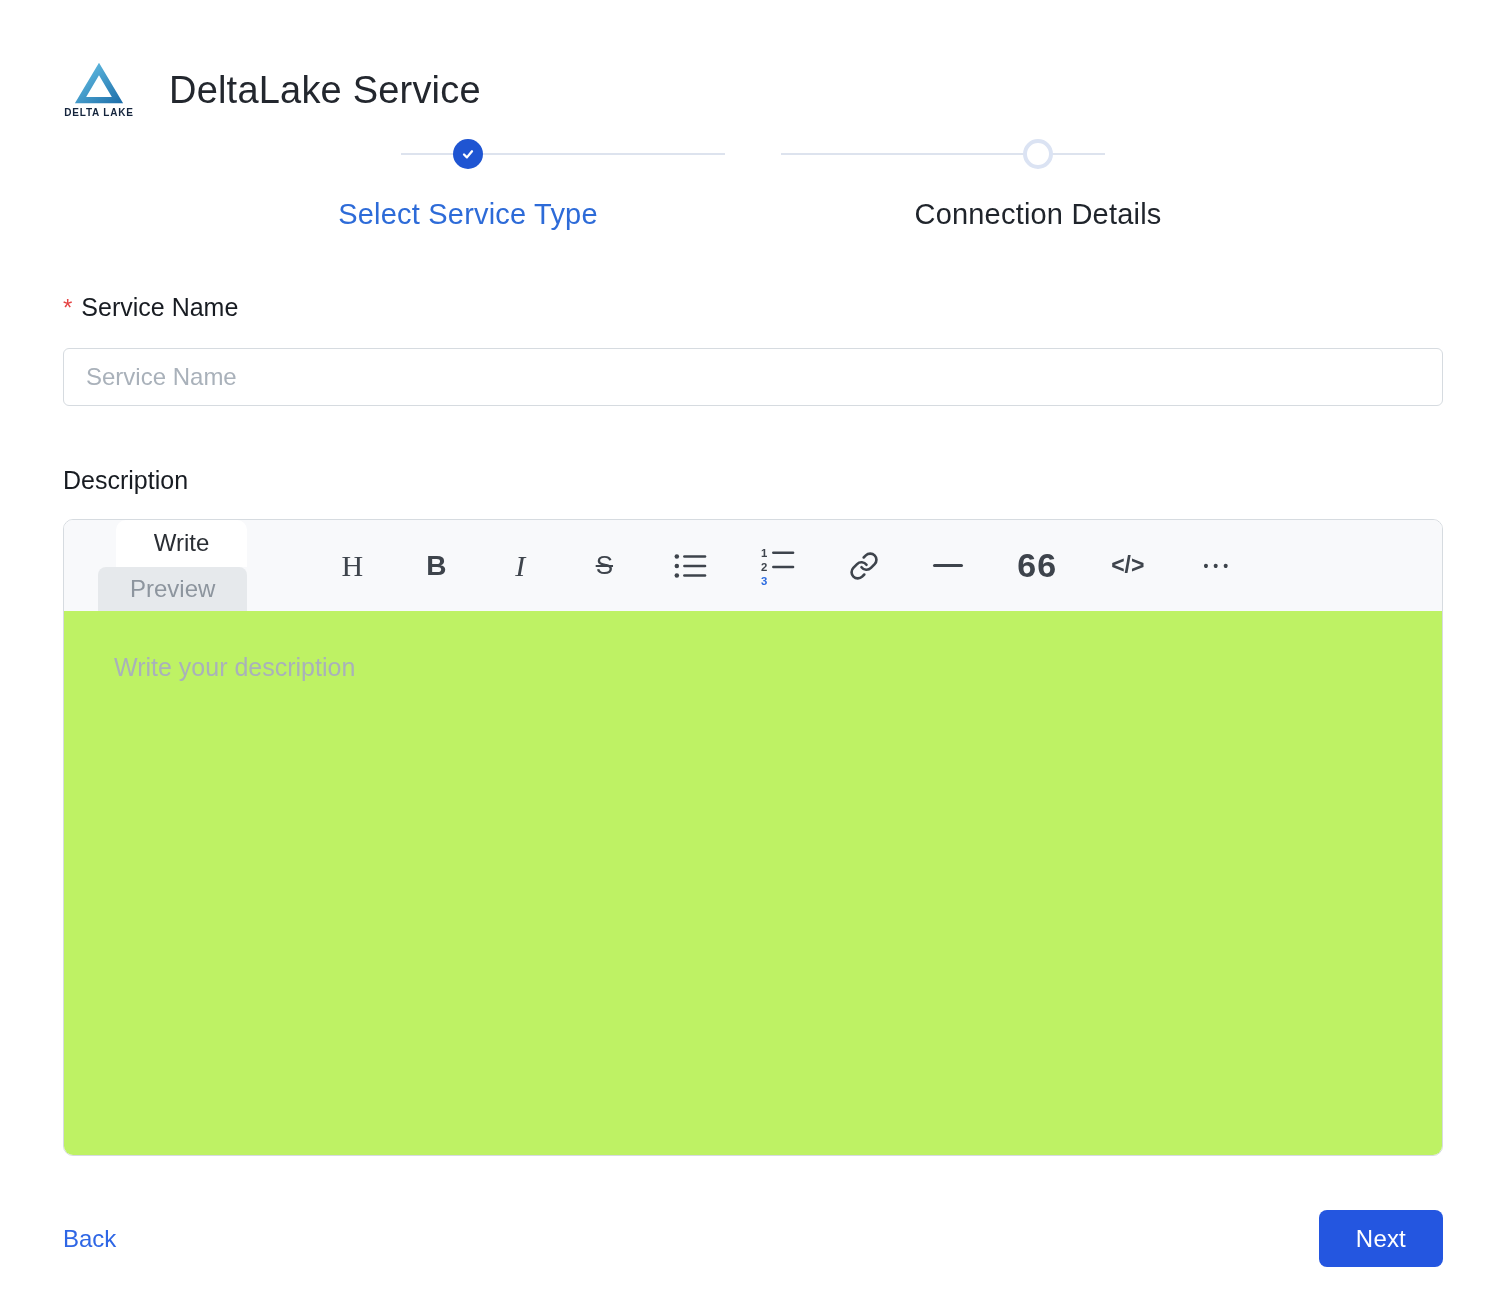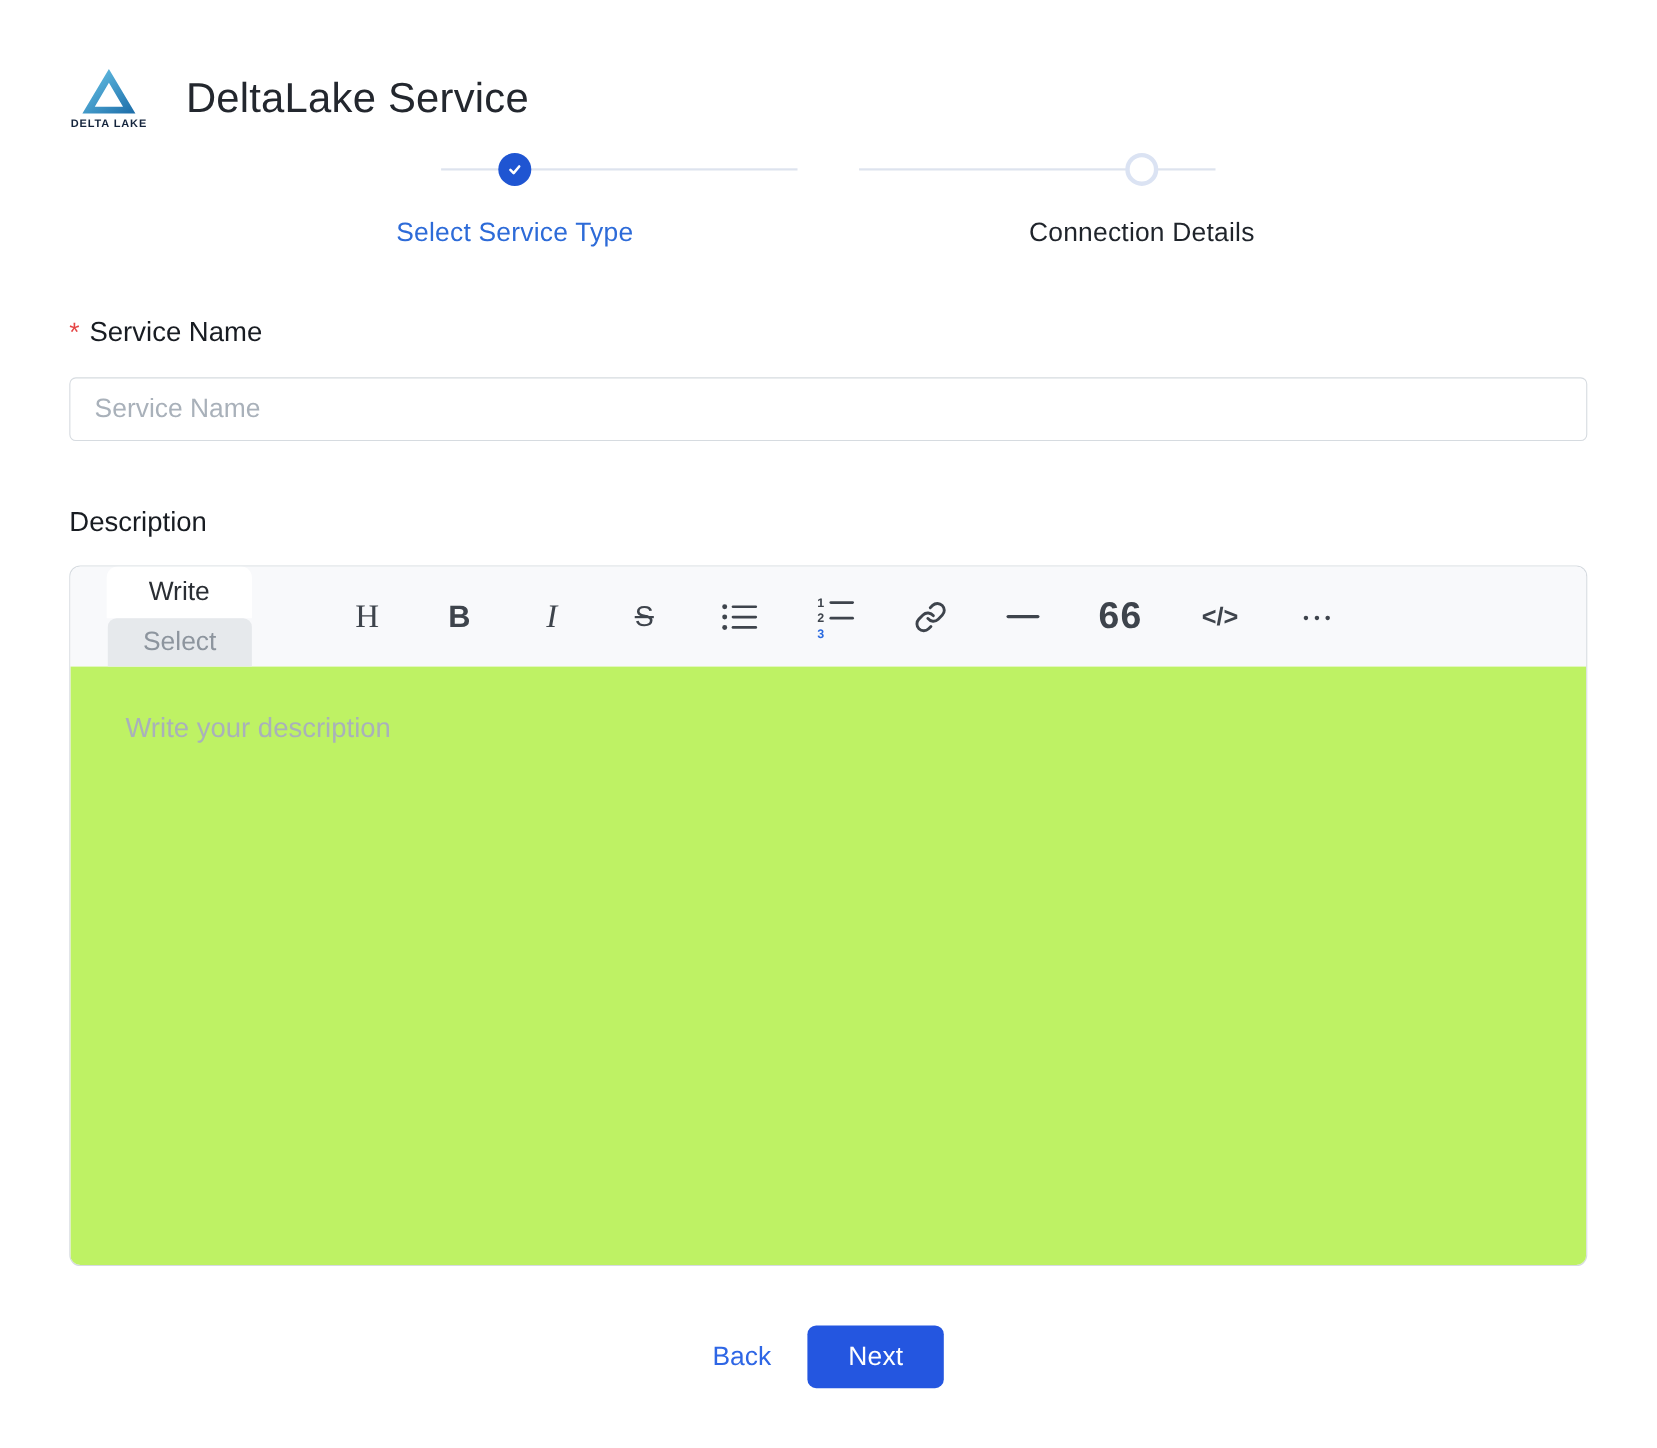--- a/index.html
+++ b/index.html
@@ -24,21 +24,21 @@
   .stepper { width: 1140px; margin: 16px auto 0; position: relative; display: flex; }
   .connector { position: absolute; top: 17px; height: 2px; background: #dde3ee; z-index: 0; }
   .connector-1 { left: calc(16.667% + 28px); width: calc(33.333% - 56px); }
   .connector-2 { left: calc(50% + 28px);     width: calc(33.333% - 56px); }
   .step { flex: 1; display: flex; flex-direction: column; align-items: center; position: relative; z-index: 1; }
   .circle-wrap { height: 36px; display: flex; align-items: center; }
   .circle { display: flex; align-items: center; justify-content: center; border-radius: 50%; background: #fff; }
   .step.completed .circle { width: 30px; height: 30px; background: #1f55d2; }
   .step.active    .circle { width: 36px; height: 36px; border: 5px solid #1f55d2; }
   .step.pending   .circle { width: 30px; height: 30px; border: 4px solid #dbe3f3; }
-  .step-label { margin-top: 26px; font-size: 24px; letter-spacing: 0.2px; }
+  .step-label { margin-top: 26px; font-size: 29px; letter-spacing: 0.2px; }
   .step.completed .step-label, .step.active .step-label { color: #2d6bd8; }
   .step.pending .step-label { color: #1f242b; }
 
   
   .field-label { font-size: 25px; color: #181c22; display: flex; align-items: baseline; }
   .label-service { margin-top: 62px; }
   .label-description { margin-top: 60px; }
   .required { color: #e54545; margin-right: 9px; font-size: 24px; }
   .text-input {
     margin-top: 26px; width: 100%; height: 58px;
@@ -68,21 +68,21 @@
   .icon svg { display: block; }
 
   .editor-body { background: #bef264; height: 544px; text-decoration: underline; }
   .editor-input {
     width: 100%; height: 100%; border: none; resize: none; outline: none;
     padding: 42px 50px; font-size: 25px; color: #30343a;
     font-family: "Liberation Sans", sans-serif; background: transparent;
   }
 
   
-  .footer { display: flex; justify-content: center; align-items: center; gap: 33px; margin-top: 54px; }
+  .footer { display: flex; justify-content: space-between; align-items: center; gap: 33px; margin-top: 54px; }
   .back-link { color: #2e66e5; font-size: 24px; cursor: pointer; background: none; border: none; font-family: inherit; }
   .next-button {
     background: #2456e0; color: #ffffff; font-size: 24px; border: none; border-radius: 8px;
     padding: 12px 37px; height: 57px; display: flex; align-items: center; cursor: pointer;
     font-family: inherit; letter-spacing: 0.2px;
   }
 </style>
 </head>
 <body>
 
@@ -135,21 +135,21 @@
   <input class="text-input" type="text" placeholder="Service Name" style="">
 
   <div class="field-label label-description">
     <span>Description</span>
   </div>
 
   <div class="editor">
     <div class="editor-toolbar">
       <div class="tabs">
         <div class="tab tab-write">Write</div>
-        <div class="tab tab-preview">Select</div>
+        <div class="tab tab-preview">Preview</div>
       </div>
 
       <div class="toolbar-icons">
         <div class="icon">
           <span class="icon-glyph-heading">H</span>
         </div>
         <div class="icon">
           <span class="icon-glyph-bold">B</span>
         </div>
         <div class="icon">

